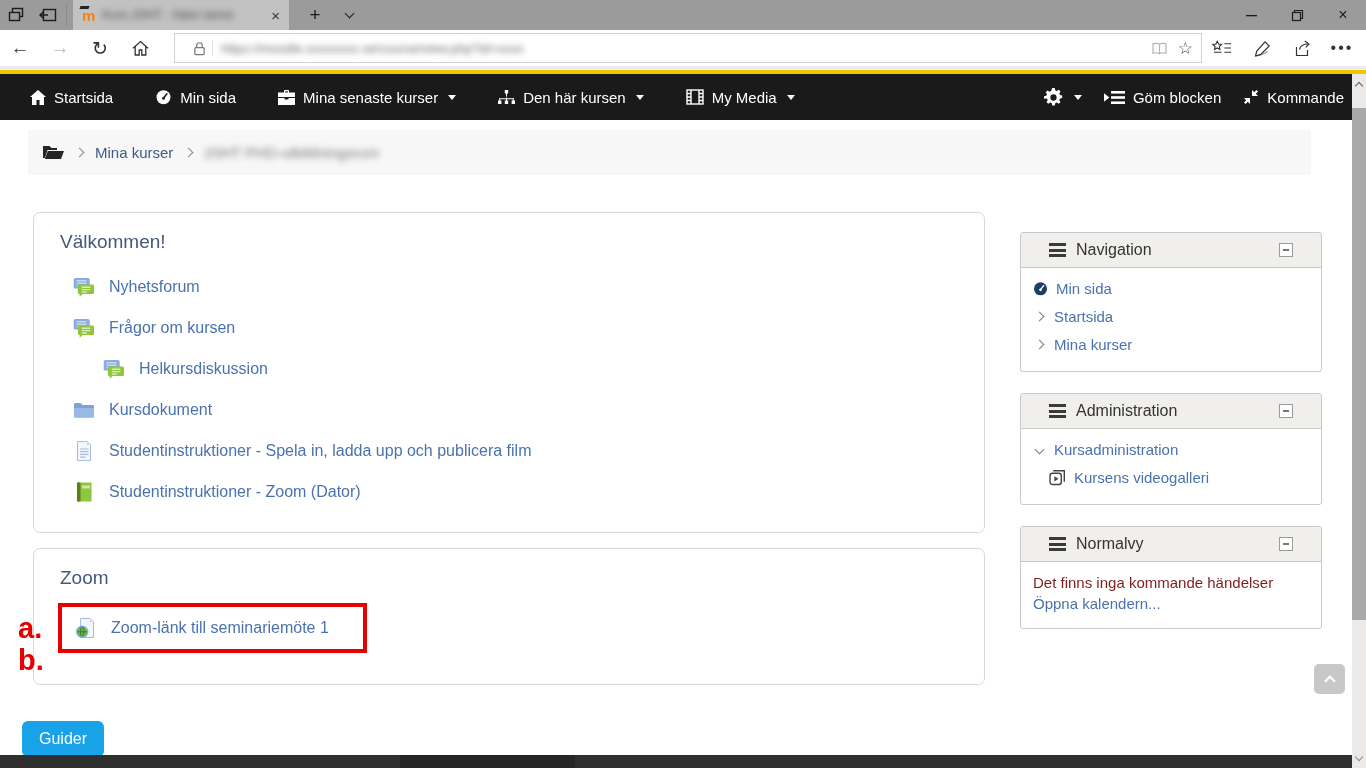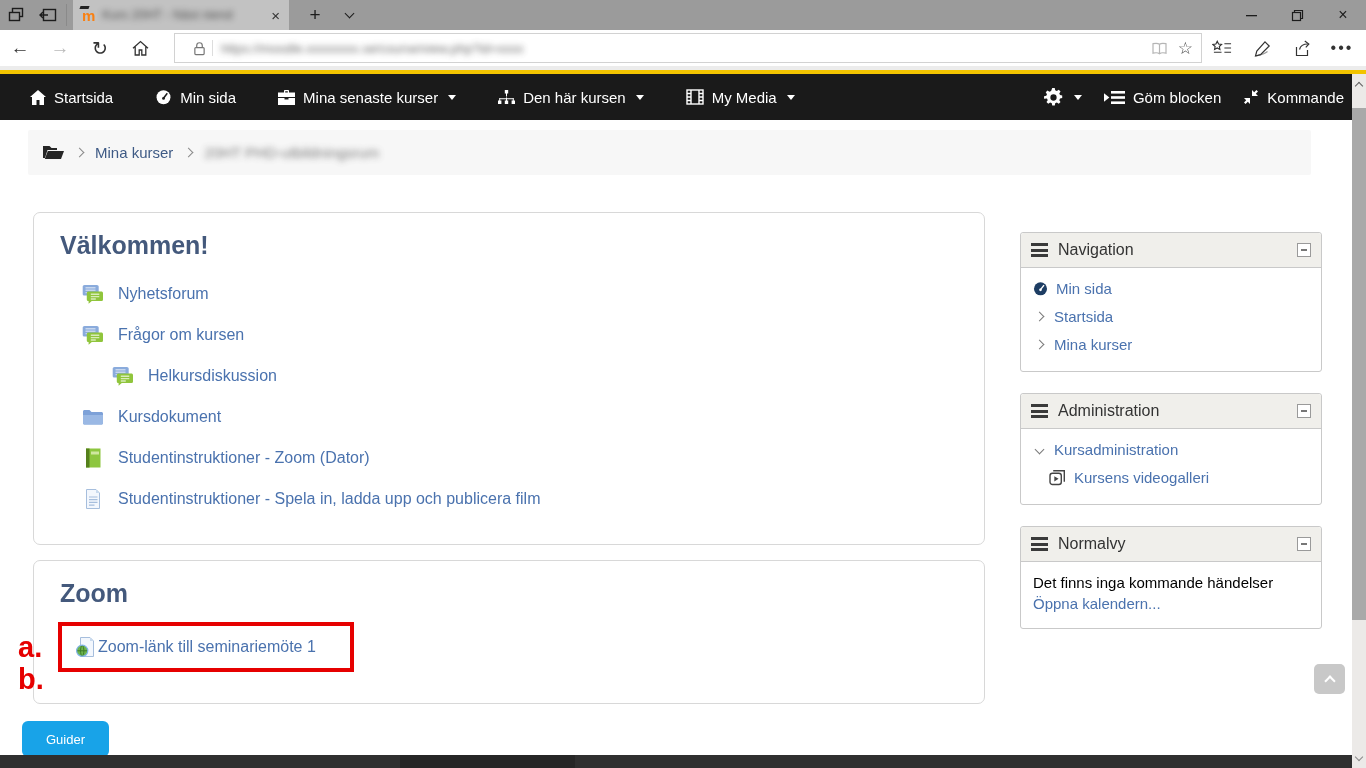--- a/index.html
+++ b/index.html
@@ -59,50 +59,50 @@
   .breadcrumb{margin:10px 41px 0 28px;height:45px;background:#f7f7f7;border-radius:2px;display:flex;align-items:center;gap:12px;padding:0 14px;font-size:15px;}
   .crumb-sep{color:#8a8a8a;font-size:13px;}
   .breadcrumb a{color:#3e5a85;text-decoration:none;}
   .crumb-redacted{color:#5a5a5a;}
 
   .main{display:flex;margin-top:37px;padding:0 30px 0 33px;gap:35px;align-items:flex-start;}
   .content-col{flex:1;min-width:0;}
 
   .section-box{border:1px solid #d8d8d8;border-radius:7px;padding:18px 24px 24px;background:#fff;}
   .section-box + .section-box{margin-top:15px;}
-  .section-title{font-size:25px;font-weight:700;color:var(--heading);margin:0 0 22px 2px;}
-  .res-list{list-style:none;margin:9px;padding:0 0 0 14px;}
+  .section-title{font-size:19px;font-weight:400;color:var(--heading);margin:0 0 22px 2px;}
+  .res-list{list-style:none;margin:0;padding:0 0 0 14px;}
   .res-item{display:flex;align-items:center;gap:13px;margin-bottom:17px;}
   .res-item:last-child{margin-bottom:4px;}
   .res-item.indent{padding-left:30px;}
   .res-item a{color:var(--link);font-size:16px;text-decoration:none;}
 
   .zoom-item{position:relative;margin:6px 0 7px 0;}
-  .redbox{display:inline-flex;align-items:center;border:4px solid var(--red);padding:9px 34px 9px 12px;background:#fff;}
+  .redbox{display:inline-flex;align-items:center;gap:13px;border:4px solid var(--red);padding:9px 34px 9px 12px;background:#fff;}
   .annot{position:absolute;left:-40px;top:50%;transform:translateY(-50%);color:var(--red);font-size:29px;font-weight:bold;line-height:1;}
   .redbox a{color:var(--link);font-size:16px;text-decoration:none;}
 
   
   .sidebar{width:302px;flex-shrink:0;margin-top:20px;}
   .block{border:1px solid #c9c9c9;border-radius:3px;margin-bottom:21px;background:#fff;}
-  .block-header{background:#f0efeb;border-bottom:1px solid #c9c9c9;padding:8px 10px;display:flex;align-items:center;gap:10px;font-size:16px;color:#333;border-radius:3px 3px 0 0;}
+  .block-header{background:#f0efeb;border-bottom:1px solid #c9c9c9;padding:8px 28px;display:flex;align-items:center;gap:10px;font-size:16px;color:#333;border-radius:3px 3px 0 0;}
   .burger{display:flex;flex-direction:column;gap:2.5px;}
   .burger i{display:block;width:17px;height:3px;background:#3a3a3a;}
   .collapse-box{margin-left:auto;width:12px;height:12px;border:1px solid #9a9a9a;background:#fff;display:flex;align-items:center;justify-content:center;}
   .collapse-box i{display:block;width:6px;height:1.5px;background:#777;}
   .block-body{padding:12px 12px 16px;font-size:15px;}
   .block-row{display:flex;align-items:center;gap:8px;margin-bottom:11px;}
   .block-row:last-child{margin-bottom:2px;}
   .block-row a{color:var(--link);text-decoration:none;font-size:15px;}
   .block-row .chev{color:#7a7a7a;margin:0 3px;}
   .block-row.indent{padding-left:16px;}
-  .muted-text{color:#000000;margin-bottom:4px;}
-
-  
-  .guider-btn{position:absolute;left:22px;bottom:11px;height:36px;padding:0 24px;background:var(--guider);color:#fff;font-size:13px;border:none;border-radius:6px;font-family:inherit;display:flex;align-items:center;}
+  .muted-text{color:#7f1d1d;margin-bottom:4px;}
+
+  
+  .guider-btn{position:absolute;left:22px;bottom:11px;height:36px;padding:0 17px;background:var(--guider);color:#fff;font-size:16px;border:none;border-radius:6px;font-family:inherit;display:flex;align-items:center;}
   .scrolltop{position:absolute;right:21px;bottom:74px;width:31px;height:30px;background:#c8c8c8;border-radius:5px;display:flex;align-items:center;justify-content:center;color:#fff;}
   .bottom-strip{position:absolute;left:0;right:14px;bottom:0;height:13px;background:#2f2f2f;}
   .bottom-strip .hthumb{position:absolute;left:400px;width:175px;top:0;bottom:0;background:#262626;}
 
   
   .v-scrollbar{position:absolute;top:74px;right:0;bottom:0;width:14px;background:#eceae8;}
   .sb-arrow{position:absolute;left:0;width:14px;height:20px;display:flex;align-items:center;justify-content:center;color:#606060;}
   .sb-arrow.bottom{bottom:0;color:#8a8a8a;}
   .sb-thumb{position:absolute;top:34px;left:0;width:14px;height:512px;background:#a9a9a9;}
 </style>
@@ -351,36 +351,36 @@
               <svg width="24" height="24" viewBox="0 0 24 24">
                   <path d="M2 6.5C2 5.7 2.7 5 3.5 5h5l2 2h10c.8 0 1.5.7 1.5 1.5V18c0 .8-.7 1.5-1.5 1.5h-17C2.7 19.5 2 18.8 2 18V6.5z" fill="#7da1d8"></path>
                   <path d="M2 10h20v8c0 .8-.7 1.5-1.5 1.5h-17C2.7 19.5 2 18.8 2 18v-8z" fill="#9ab8e4"></path>
                 </svg>
             </span>
             <a href="#">Kursdokument</a>
           </li>
           <li class="res-item">
             <span>
               <svg width="24" height="24" viewBox="0 0 24 24">
+                  <path d="M5.5 2.5H15l3.5 3.5v15.5H5.5z" fill="#f3f7fd" stroke="#a6bedd"></path>
+                  <path d="M15 2.5L18.5 6H15z" fill="#c9daee"></path>
+                  <path d="M8 10h8.5M8 12.7h8.5M8 15.4h8.5M8 18.1h5.5" stroke="#a6bedd" stroke-width="1.2" fill="none"></path>
+                </svg>
+            </span>
+            <a href="#">Studentinstruktioner - Spela in, ladda upp och publicera film</a>
+          </li>
+          <li class="res-item">
+            <span>
+              <svg width="24" height="24" viewBox="0 0 24 24">
                   <rect x="5" y="2.5" width="14.5" height="19" fill="#8dc63f"></rect>
                   <rect x="5" y="2.5" width="3.5" height="19" fill="#55801c"></rect>
                   <rect x="10" y="5.5" width="8" height="3" fill="#cfe79f"></rect>
                 </svg>
             </span>
             <a href="#">Studentinstruktioner - Zoom (Dator)</a>
-          </li>
-          <li class="res-item">
-            <span>
-              <svg width="24" height="24" viewBox="0 0 24 24">
-                  <path d="M5.5 2.5H15l3.5 3.5v15.5H5.5z" fill="#f3f7fd" stroke="#a6bedd"></path>
-                  <path d="M15 2.5L18.5 6H15z" fill="#c9daee"></path>
-                  <path d="M8 10h8.5M8 12.7h8.5M8 15.4h8.5M8 18.1h5.5" stroke="#a6bedd" stroke-width="1.2" fill="none"></path>
-                </svg>
-            </span>
-            <a href="#">Studentinstruktioner - Spela in, ladda upp och publicera film</a>
           </li>
         </ul>
       </div>
 
       <div class="section-box">
         <h2 class="section-title" style="margin-bottom:14px">Zoom</h2>
 
         <div class="zoom-item">
           <span class="annot">a.</span>
           <div class="redbox">

